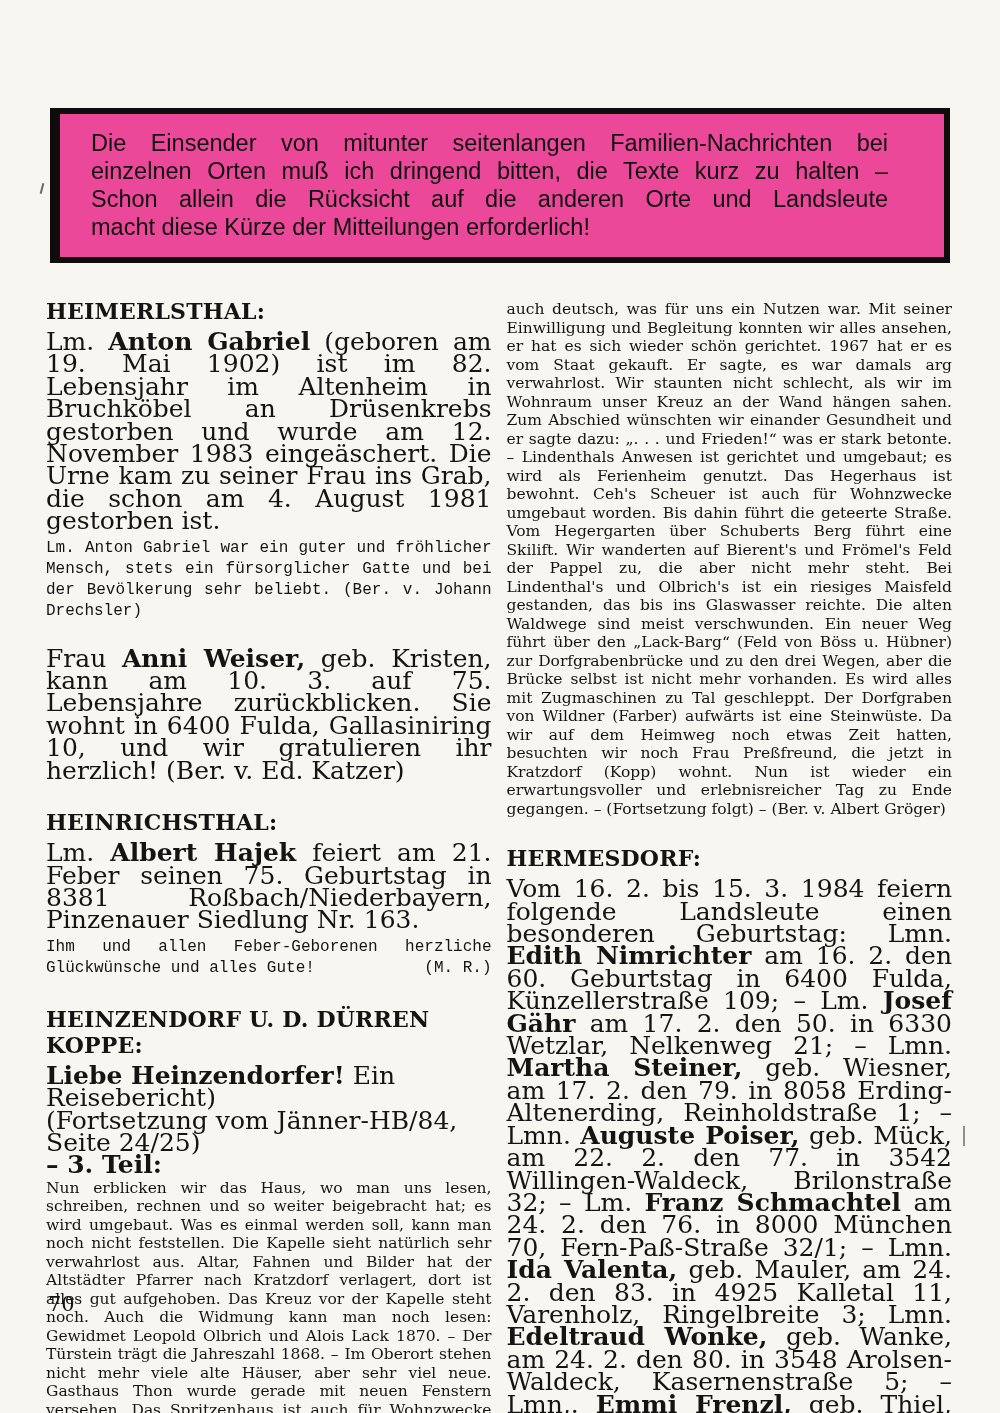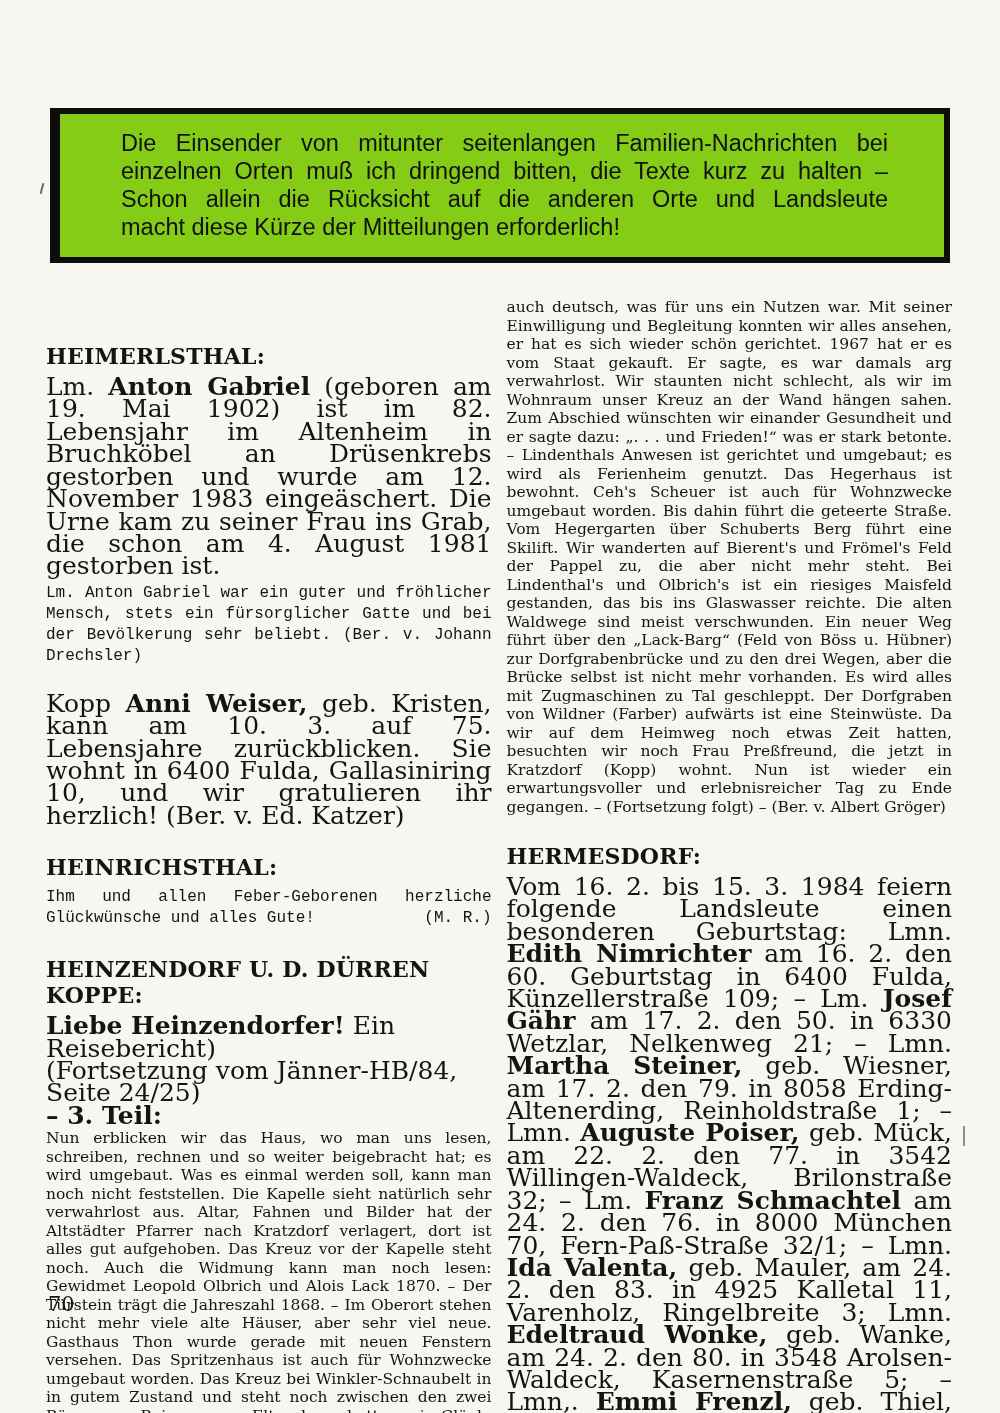--- a/index.html
+++ b/index.html
@@ -20,22 +20,22 @@
 
   
   .notice-box {
     position: absolute;
     left: 50px;
     top: 108px;
     width: 900px;
     box-sizing: border-box;
     border: 6px solid #0e0d0c;
     border-left-width: 10px;
-    padding: 15px 56px 16px 61px;
-    background: #84cc16;
+    padding: 15px 56px 16px 31px;
+    background: #ec4899;
     font-family: "Liberation Sans", sans-serif;
     font-size: 23.5px;
     line-height: 28px;
     color: #111;
   }
   .nb-line { white-space: normal; }
   .nb-line.j { text-align: justify; text-align-last: justify; }
   .nb-line.bold-u {
     font-weight: bold;
     border-bottom: 3px solid #111;
@@ -102,23 +102,24 @@
     <div class="nb-line j">Schon allein die Rücksicht auf die anderen Orte und Landsleute</div>
     <div class="nb-line">macht diese Kürze der Mitteilungen erforderlich!</div>
   </div>
 
   <div class="columns">
 
     <div class="col">
       <h2 class="section-heading">HEIMERLSTHAL:</h2>
       <p class="lg"><span>Lm. </span><span class="b">Anton Gabriel</span><span> (geboren am 19. Mai 1902) ist im 82. Lebensjahr im Altenheim in Bruchköbel an Drüsenkrebs gestorben und wurde am 12. November 1983 eingeäschert. Die Urne kam zu seiner Frau ins Grab, die schon am 4. August 1981 gestorben ist.</span></p>
       <p class="sm mt-sm"><span>Lm. Anton Gabriel war ein guter und fröhlicher Mensch, stets ein fürsorglicher Gatte und bei der Bevölkerung sehr beliebt. (Ber. v. Johann Drechsler)</span></p>
-      <p class="lg mt-md"><span>Kopp </span><span class="b">Anni Weiser,</span><span> geb. Kristen, kann am 10. 3. auf 75. Lebensjahre zurückblicken. Sie wohnt in 6400 Fulda, Gallasiniring 10, und wir gratulieren ihr herzlich! (Ber. v. Ed. Katzer)</span></p>
+      <p class="lg mt-md"><span>Frau </span><span class="b">Anni Weiser,</span><span> geb. Kristen, kann am 10. 3. auf 75. Lebensjahre zurückblicken. Sie wohnt in 6400 Fulda, Gallasiniring 10, und wir gratulieren ihr herzlich! (Ber. v. Ed. Katzer)</span></p>
 
       <h2 class="section-heading gap-top">HEINRICHSTHAL:</h2>
+      <p class="lg"><span>Lm. </span><span class="b">Albert Hajek</span><span> feiert am 21. Feber seinen 75. Geburtstag in 8381 Roßbach/Niederbayern, Pinzenauer Siedlung Nr. 163.</span></p>
       <p class="sm mt-sm"><span>Ihm und allen Feber-Geborenen herzliche Glückwünsche und alles Gute!</span><span class="sig">(M. R.)</span></p>
 
       <h2 class="section-heading gap-top">HEINZENDORF U. D. DÜRREN KOPPE:</h2>
       <p class="lg intro-line"><span></span><span class="b">Liebe Heinzendorfer!</span><span> Ein Reisebericht)</span></p>
       <p class="lg intro-line"><span>(Fortsetzung vom Jänner-HB/84, Seite 24/25)</span></p>
       <p class="lg intro-line"><span></span><span class="b">– 3. Teil:</span><span></span></p>
       <p class="xs mt-xs"><span>Nun erblicken wir das Haus, wo man uns lesen, schreiben, rechnen und so weiter beigebracht hat; es wird umgebaut. Was es einmal werden soll, kann man noch nicht feststellen. Die Kapelle sieht natürlich sehr verwahrlost aus. Altar, Fahnen und Bilder hat der Altstädter Pfarrer nach Kratzdorf verlagert, dort ist alles gut aufgehoben. Das Kreuz vor der Kapelle steht noch. Auch die Widmung kann man noch lesen: Gewidmet Leopold Olbrich und Alois Lack 1870. – Der Türstein trägt die Jahreszahl 1868. – Im Oberort stehen nicht mehr viele alte Häuser, aber sehr viel neue. Gasthaus Thon wurde gerade mit neuen Fenstern versehen. Das Spritzenhaus ist auch für Wohnzwecke umgebaut worden. Das Kreuz bei Winkler-Schnaubelt in in gutem Zustand und steht noch zwischen den zwei Bäumen. – Bei unserem Elternhaus hatten wir Glück; der neue „Besitzer“ war anwesend. Wir stellten uns vor, meine Schwester und Familie kannte er noch, weil die schon einmal dort auf Besuch waren. Er konnte</span></p>
     </div>
 
     <div class="col">

